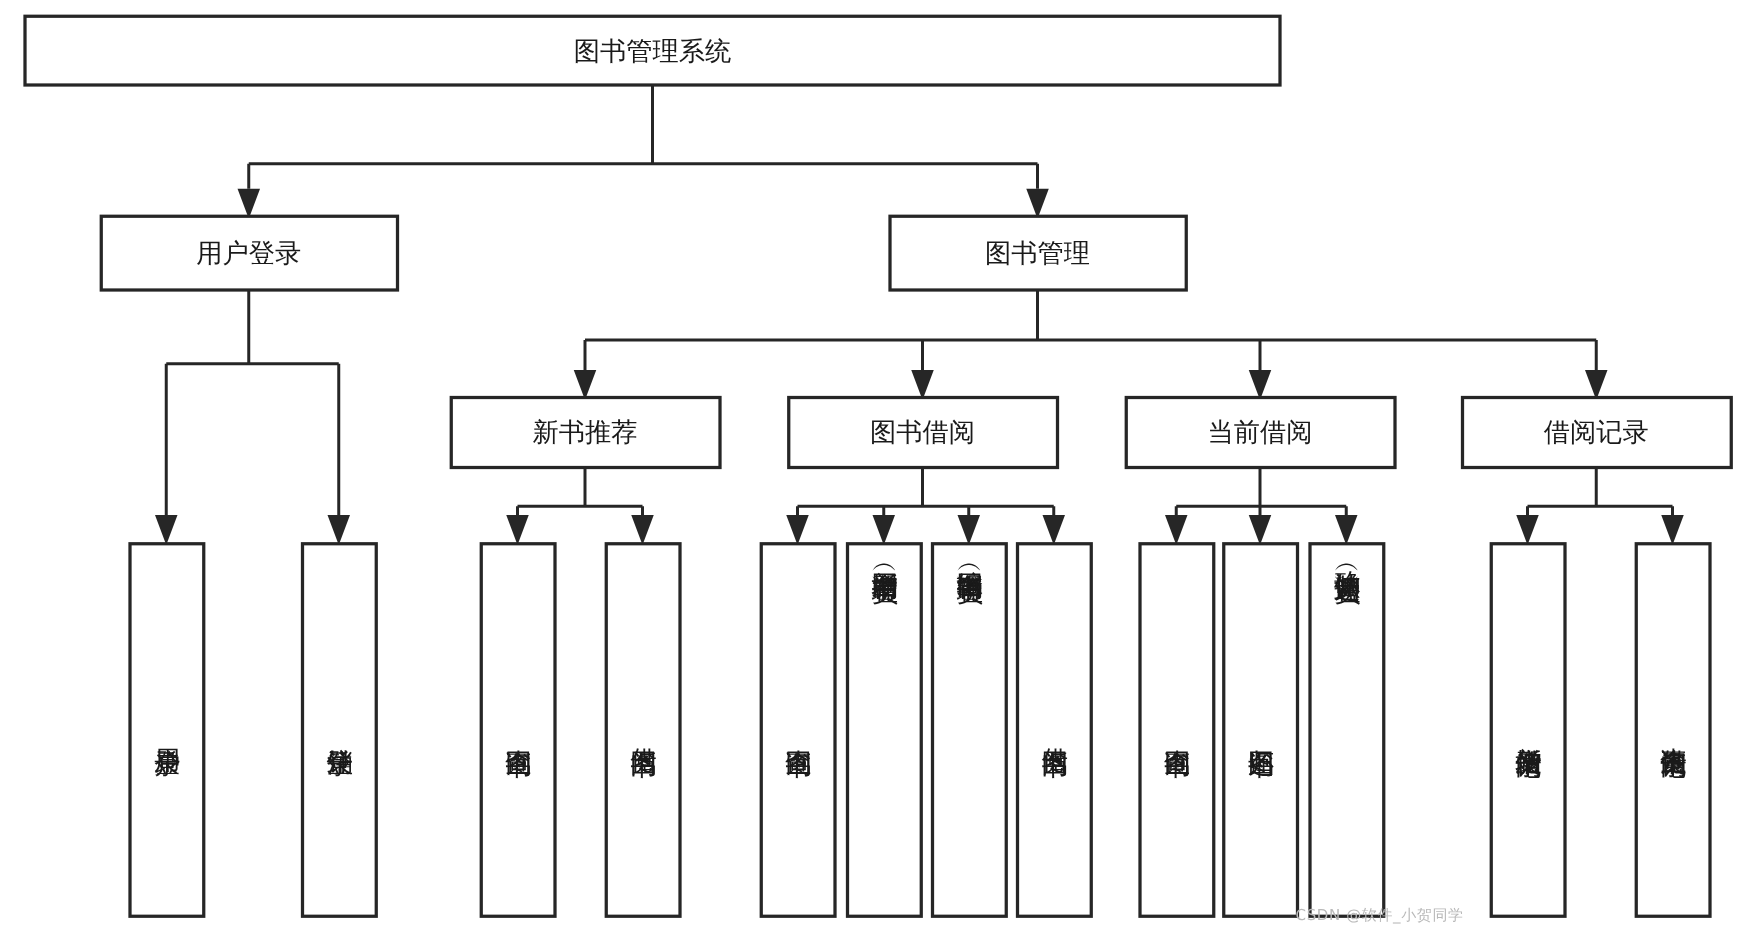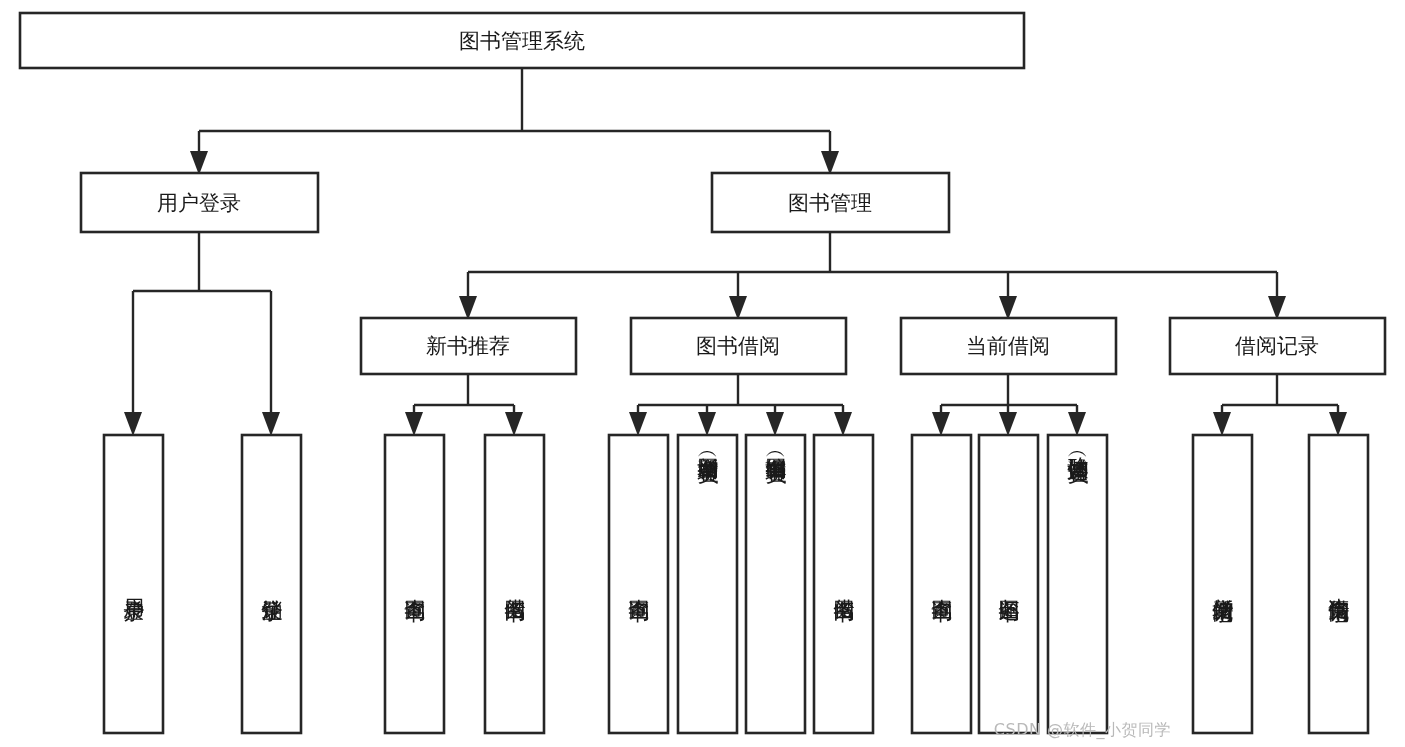--- a/index.html
+++ b/index.html
@@ -61,21 +61,21 @@
     line-height: 1.18;
     letter-spacing: 1px;
     color: #1a1a1a;
     white-space: nowrap;
     text-align: center;
   }
   .watermark {
     position: absolute;
     right: 8px;
     bottom: 6px;
-    font-size: 16px;
+    font-size: 12px;
     color: #b9b9b9;
     font-family: "DejaVu Sans", "Liberation Sans", sans-serif;
     letter-spacing: 0.5px;
     white-space: nowrap;
     text-align: right;
   }
 </style>
 </head>
 <body>
 

